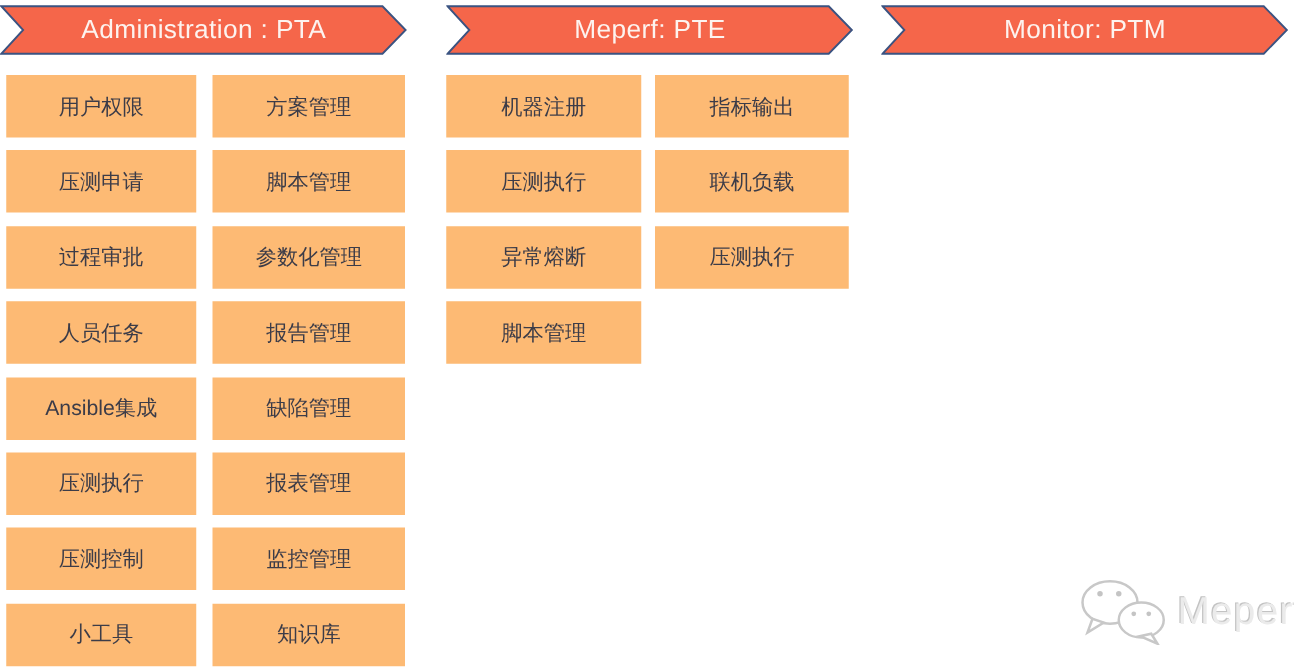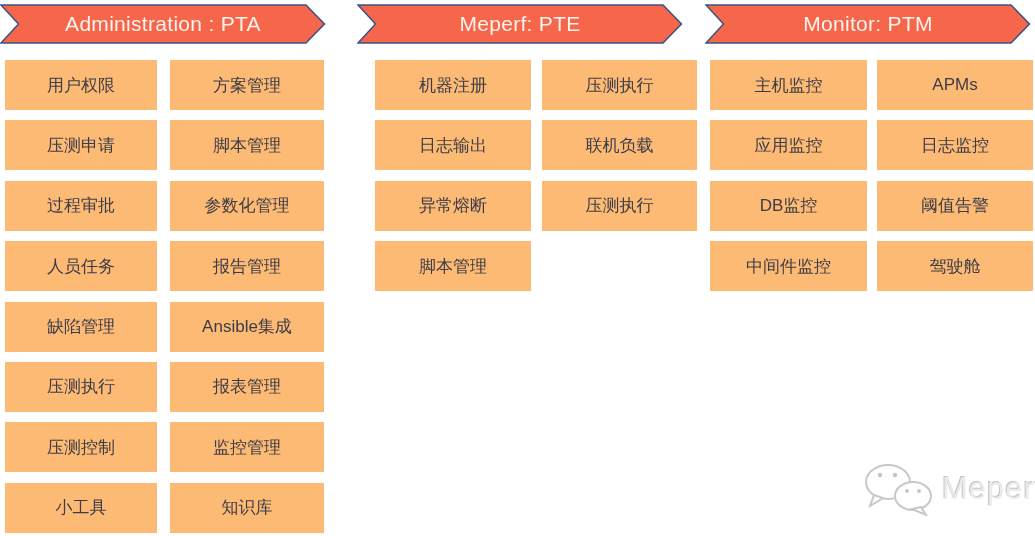--- a/index.html
+++ b/index.html
@@ -20,21 +20,21 @@
     display: flex; align-items: center; justify-content: center;
     color: #fdf3ef; font-size: 21px; font-weight: 300; letter-spacing: 0.3px;
   }
   #banner-admin   { left: 0; }
   #banner-engine  { left: 357px; }
   #banner-monitor { left: 705px; }
 
   
   .grid { position: absolute; top: 60px; display: grid; grid-auto-rows: 50px; row-gap: 10.4px; }
   #grid-admin   { left: 5px;   grid-template-columns: 152px 154px; column-gap: 13px; }
-  #grid-engine  { left: 375px; grid-template-columns: 156px 155px; column-gap: 11px; border-radius: 19px; }
+  #grid-engine  { left: 357px; grid-template-columns: 156px 155px; column-gap: 11px; border-radius: 19px; }
   #grid-monitor { left: 710px; grid-template-columns: 157px 156px; column-gap: 10px; }
 
   .box {
     background: #fdba74;
     color: #3c3c48;
     font-size: 17px;
     font-weight: 300;
     display: flex; align-items: center; justify-content: center;
     white-space: nowrap;
   }
@@ -82,50 +82,40 @@
 
   <div class="grid" id="grid-admin">
     <div class="box">用户权限</div>
     <div class="box">方案管理</div>
     <div class="box">压测申请</div>
     <div class="box">脚本管理</div>
     <div class="box">过程审批</div>
     <div class="box">参数化管理</div>
     <div class="box">人员任务</div>
     <div class="box">报告管理</div>
+    <div class="box">Ansible集成</div>
     <div class="box">缺陷管理</div>
-    <div class="box">Ansible集成</div>
     <div class="box">压测执行</div>
     <div class="box">报表管理</div>
     <div class="box">压测控制</div>
     <div class="box">监控管理</div>
     <div class="box">小工具</div>
     <div class="box">知识库</div>
   </div>
 
   <div class="grid" id="grid-engine">
     <div class="box">机器注册</div>
+    <div class="box">指标输出</div>
     <div class="box">压测执行</div>
-    <div class="box">日志输出</div>
     <div class="box">联机负载</div>
     <div class="box">异常熔断</div>
     <div class="box">压测执行</div>
     <div class="box">脚本管理</div>
   </div>
 
-  <div class="grid" id="grid-monitor">
-    <div class="box">主机监控</div>
-    <div class="box">APMs</div>
-    <div class="box">应用监控</div>
-    <div class="box">日志监控</div>
-    <div class="box">DB监控</div>
-    <div class="box">阈值告警</div>
-    <div class="box">中间件监控</div>
-    <div class="box">驾驶舱</div>
-  </div>
 
   <div class="watermark">
     <span class="wm-icon">
       <svg width="74" height="54" viewBox="0 0 74 54">
         <g fill="#ffffff" stroke="#c8c8c8" stroke-width="2">
           <ellipse cx="26" cy="20" rx="22" ry="17"></ellipse>
           <path d="M12 33 L8 44 L21 36 Z"></path>
           <ellipse cx="51" cy="34" rx="18" ry="14"></ellipse>
           <path d="M59 45 L64 53 L50 47 Z"></path>
         </g>

